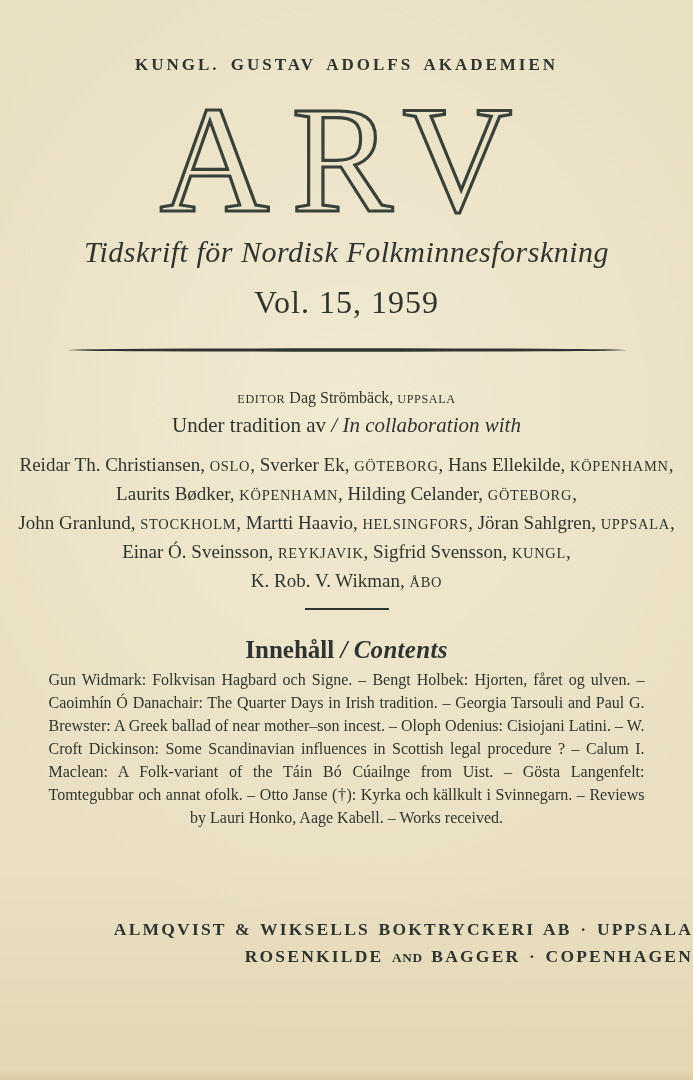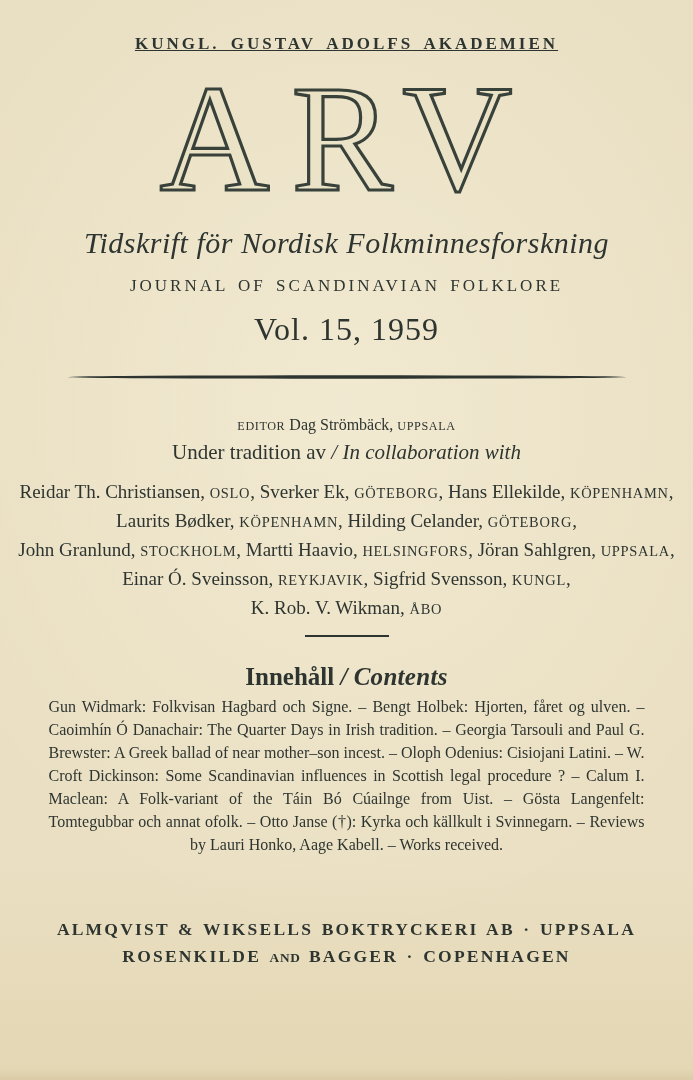--- a/index.html
+++ b/index.html
@@ -12,38 +12,37 @@
   }
   .page {
     position: relative;
     width: 693px; height: 1080px;
     background:
       radial-gradient(ellipse 120% 90% at 50% 38%, rgba(255,252,235,0.35) 0%, rgba(233,222,193,0) 55%),
       linear-gradient(to bottom, #e9dfc3 0%, #eadfc2 80%, #e3d7b4 99%, #d9cba5 100%);
     text-align: center;
   }
   .academy {
-    padding-top: 34px;
+    padding-top: 55px;
     font-size: 17px;
     font-weight: 700;
     letter-spacing: 3px;
     word-spacing: 4px;
-    text-decoration: underline;
   }
   .title-art { display: block; margin: 10px auto 0 auto; overflow: visible; }
   .title-art text {
     font-family: "Liberation Serif", "DejaVu Serif", serif;
     font-size: 152px;
     letter-spacing: 22px;
     fill: rgba(233,222,193,0.25);
     stroke: #38413a;
     stroke-width: 3.2px;
   }
   .subtitle-sv {
-    margin-top: 20px;
+    margin-top: 8px;
     font-style: italic;
     font-size: 30px;
     letter-spacing: 0.5px;
   }
   .subtitle-en {
     margin-top: 16px;
     font-size: 17px;
     letter-spacing: 3px;
     word-spacing: 3px;
   }
@@ -90,36 +89,36 @@
   }
   .imprint {
     position: absolute;
     left: 0; right: 0;
     top: 916px;
     font-size: 17.5px;
     letter-spacing: 2.2px;
     word-spacing: 2px;
     line-height: 27px;
     font-weight: 600;
+    text-align: right;
   }
 </style>
 </head>
 <body>
 
 <div class="page">
 
   <div class="academy">KUNGL. GUSTAV ADOLFS AKADEMIEN</div>
 
   <svg class="title-art" width="420" height="142" viewBox="0 0 420 142">
     <text x="210" y="126" text-anchor="middle">ARV</text>
   </svg>
 
   <div class="subtitle-sv">Tidskrift för Nordisk Folkminnesforskning</div>
 
-  <div class="subtitle-en">JOURNAL OF SCANDINAVIAN FOLKLORE</div>
 
   <div class="volume">Vol. 15, 1959</div>
 
   <svg class="swelled-rule" width="558" height="6" viewBox="0 0 558 6">
     <ellipse cx="279" cy="3" rx="279" ry="1.7" fill="#2e3530"></ellipse>
   </svg>
 
   <div class="editor-line"><span class="rt-sc">EDITOR</span><span> Dag Strömbäck, </span><span class="rt-sc">UPPSALA</span></div>
 
   <div class="collab-note"><span>Under tradition av </span><span class="rt-italic">/ </span><span class="rt-italic">In collaboration with</span></div>

